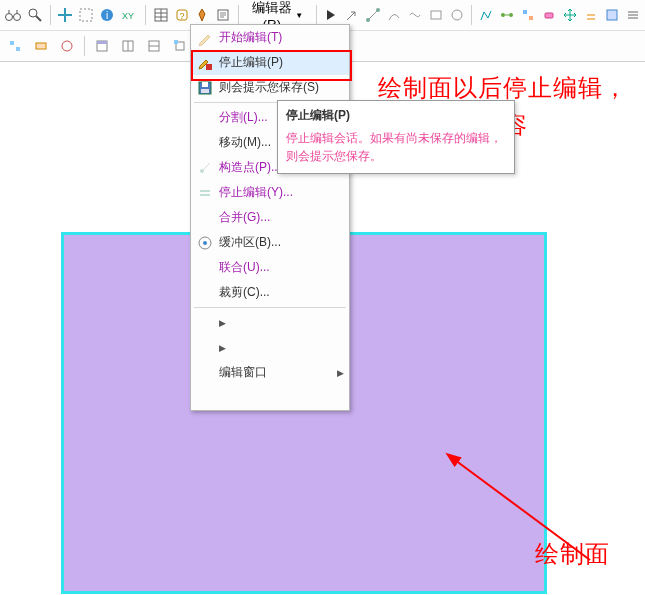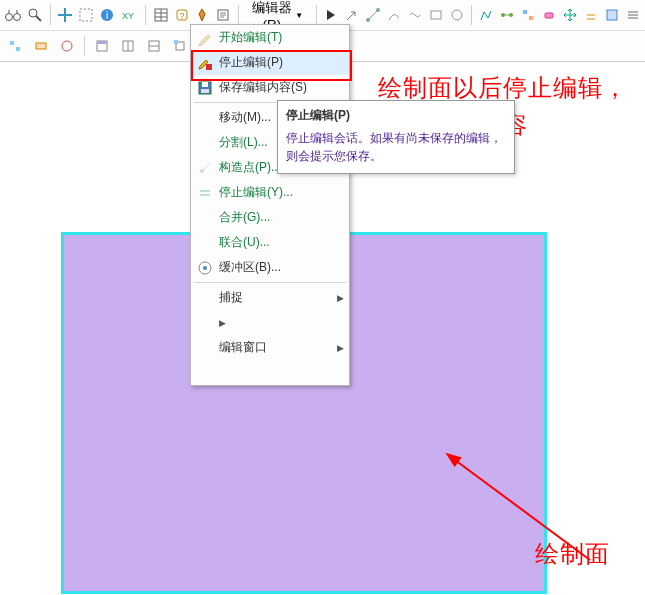--- a/index.html
+++ b/index.html
@@ -14,29 +14,29 @@
   svg{display:block;}
   
   .canvas{position:absolute;left:4px;top:62px;right:4px;bottom:4px;background:#fff;}
   .poly{position:absolute;left:57px;top:170px;width:480px;height:356px;background:#c9aef0;border:3px solid #30e6ec;}
   
   .menu{position:absolute;left:190px;top:24px;width:158px;background:#fdfdfd;border:1px solid #b6b6b6;box-shadow:2px 2px 4px rgba(0,0,0,.25);z-index:10;}
   .mi{display:flex;align-items:center;height:25px;}
   .mi-ico{width:28px;height:25px;display:flex;align-items:center;justify-content:center;}
   .mi-txt{flex:1;padding-right:6px;white-space:nowrap;}
   .mi-arrow{width:12px;font-size:9px;color:#555;}
-  .mi.disabled .mi-txt{color:#15803d;}
+  .mi.disabled .mi-txt{color:#a21caf;}
   .mi.disabled svg{opacity:.35;}
   .mi.hover{background:#def;}
   .msep{height:1px;margin:2px 3px;background:#d6d6d6;}
   .highlight-box{position:absolute;left:191px;top:50px;width:157px;height:27px;border:2px solid #ff0000;z-index:12;pointer-events:none;}
   
   .tooltip{position:absolute;left:277px;top:100px;width:220px;background:#fff;border:1px solid #9a9a9a;padding:6px 8px 8px 8px;box-shadow:2px 2px 4px rgba(0,0,0,.18);z-index:11;}
   .tooltip .tt-title{font-weight:bold;margin-bottom:5px;}
-  .tooltip .tt-body{color:#4c1d95;line-height:1.5;}
+  .tooltip .tt-body{color:#ec4899;line-height:1.5;}
   
   .anno{position:absolute;color:#ff0000;font-size:24px;line-height:1.55;font-family:"SimSun","NSimSun",serif;letter-spacing:1px;}
   .anno-top{left:378px;top:70px;width:260px;}
   .anno-bot{right:35px;bottom:22px;margin-left:35px;}
   
   .arrow{position:absolute;z-index:5;}
 </style>
 </head>
 <body>
 
@@ -278,35 +278,35 @@
         <span class="mi-arrow"></span>
       </div>
       <div class="mi">
         <span class="mi-ico">
           <svg width="16" height="16">
             <rect x="2" y="2" width="12" height="12" fill="#4a7abf" stroke="#274"></rect>
             <rect x="5" y="2" width="6" height="5" fill="#fff"></rect>
             <rect x="4" y="9" width="8" height="4" fill="#dde"></rect>
           </svg>
         </span>
-        <span class="mi-txt">保存编辑内容(S)</span>
+        <span class="mi-txt">则会提示您保存(S)</span>
         <span class="mi-arrow"></span>
       </div>
       <div class="msep"></div>
+      <div class="mi disabled">
+        <span class="mi-ico"></span>
+        <span class="mi-txt">分割(L)...</span>
+        <span class="mi-arrow"></span>
+      </div>
       <div class="mi">
         <span class="mi-ico"></span>
         <span class="mi-txt">移动(M)...</span>
         <span class="mi-arrow">▶</span>
       </div>
       <div class="mi disabled">
-        <span class="mi-ico"></span>
-        <span class="mi-txt">分割(L)...</span>
-        <span class="mi-arrow"></span>
-      </div>
-      <div class="mi disabled">
         <span class="mi-ico">
           <svg width="16" height="16">
             <circle cx="5" cy="11" r="2" fill="#5a8"></circle>
             <line x1="5" y1="11" x2="13" y2="3" stroke="#999"></line>
           </svg>
         </span>
         <span class="mi-txt">构造点(P)...</span>
         <span class="mi-arrow"></span>
       </div>
       <div class="mi disabled">
@@ -316,39 +316,43 @@
           </svg>
         </span>
         <span class="mi-txt">停止编辑(Y)...</span>
         <span class="mi-arrow"></span>
       </div>
       <div class="mi disabled">
         <span class="mi-ico"></span>
         <span class="mi-txt">合并(G)...</span>
         <span class="mi-arrow"></span>
       </div>
-      <div class="mi disabled">
-        <span class="mi-ico"></span>
-        <span class="mi-txt">联合(U)...</span>
-        <span class="mi-arrow"></span>
-      </div>
       <div class="mi">
         <span class="mi-ico">
           <svg width="16" height="16">
             <circle cx="8" cy="8" r="6" fill="none" stroke="#888"></circle>
             <circle cx="8" cy="8" r="2" fill="#48c"></circle>
           </svg>
         </span>
         <span class="mi-txt">缓冲区(B)...</span>
         <span class="mi-arrow"></span>
       </div>
+      <div class="mi disabled">
+        <span class="mi-ico"></span>
+        <span class="mi-txt">联合(U)...</span>
+        <span class="mi-arrow"></span>
+      </div>
+      <div class="mi">
+        <span class="mi-ico"></span>
+        <span class="mi-txt">裁剪(C)...</span>
+        <span class="mi-arrow"></span>
+      </div>
       <div class="msep"></div>
       <div class="mi">
         <span class="mi-ico"></span>
-        <span class="mi-txt">捕捉</span>
         <span class="mi-arrow">▶</span>
       </div>
       <div class="mi">
         <span class="mi-ico"></span>
         <span class="mi-arrow">▶</span>
       </div>
       <div class="mi">
         <span class="mi-ico"></span>
         <span class="mi-txt">编辑窗口</span>
         <span class="mi-arrow">▶</span>

